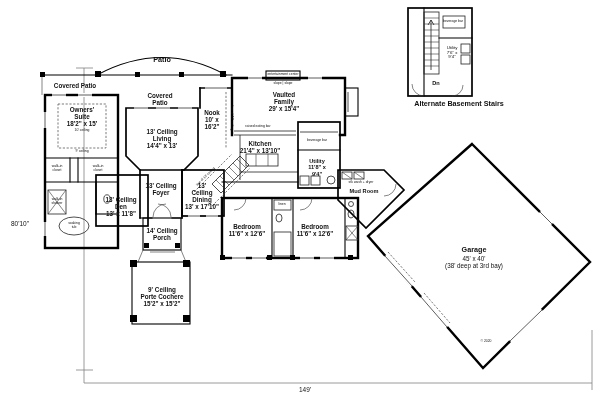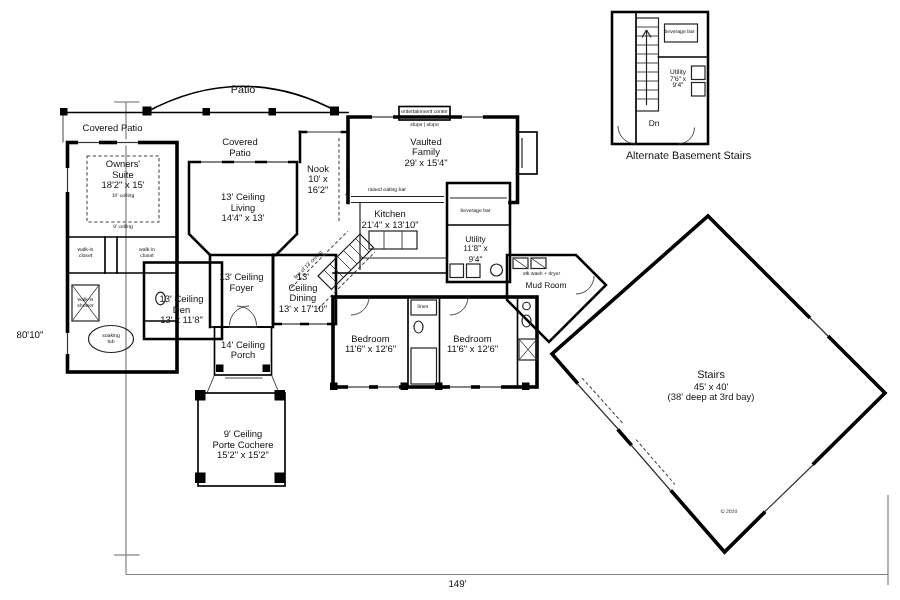--- a/index.html
+++ b/index.html
@@ -1,19 +1,19 @@
 <!DOCTYPE html>
 <html><head>
 <meta charset="utf-8">
 <style>
   html,body{margin:0;padding:0;background:#fff;}
   .canvas{position:relative;width:600px;height:400px;background:#ffffff;overflow:hidden;
           font-family:"Liberation Sans",sans-serif;color:#111;}
   svg{position:absolute;left:0;top:0;}
-  .lbl{position:absolute;transform:translate(-50%,-50%);font-weight:normal;font-size:6.3px;
+  .lbl{position:absolute;transform:translate(-50%,-50%);font-weight:bold;font-size:6.3px;
        line-height:1.12;text-align:center;white-space:pre-line;color:#111;z-index:2;}
   .lbl.big{font-size:7.2px;}
   .lbl.med{font-size:5.6px;}
   .lbl.nrm{font-weight:normal;}
   .lbl.sm{font-size:4.4px;font-weight:normal;line-height:1.05;}
   .lbl.xs{font-size:3.4px;font-weight:normal;line-height:1.05;}
   .lbl.dim{font-size:6.5px;font-weight:normal;}
   .lbl.cap{font-size:7.2px;}
   .rot90{transform:translate(-50%,-50%) rotate(90deg);}
   .rotm45{transform:translate(-50%,-50%) rotate(-45deg);}
@@ -300,21 +300,21 @@
 11'8" x
 9'4"</div>
   <div class="lbl med" style="left:364px;top:191px">Mud Room</div>
 
   <div class="lbl" style="left:162px;top:234px">14' Ceiling
 Porch</div>
   <div class="lbl" style="left:162px;top:297px">9' Ceiling
 Porte Cochere
 15'2" x 15'2"</div>
 
-  <div class="lbl big" style="left:474px;top:250px">Stairs</div>
+  <div class="lbl big" style="left:474px;top:250px">Garage</div>
   <div class="lbl nrm" style="left:474px;top:262px">45' x 40'
 (38' deep at 3rd bay)</div>
   <div class="lbl xs" style="left:486px;top:342px">© 2020</div>
 
   <div class="lbl xs" style="left:57px;top:169px">walk-in
 closet</div>
   <div class="lbl xs" style="left:98px;top:169px">walk-in
 closet</div>
   <div class="lbl xs" style="left:57px;top:202px">walk-in
 shower</div>

